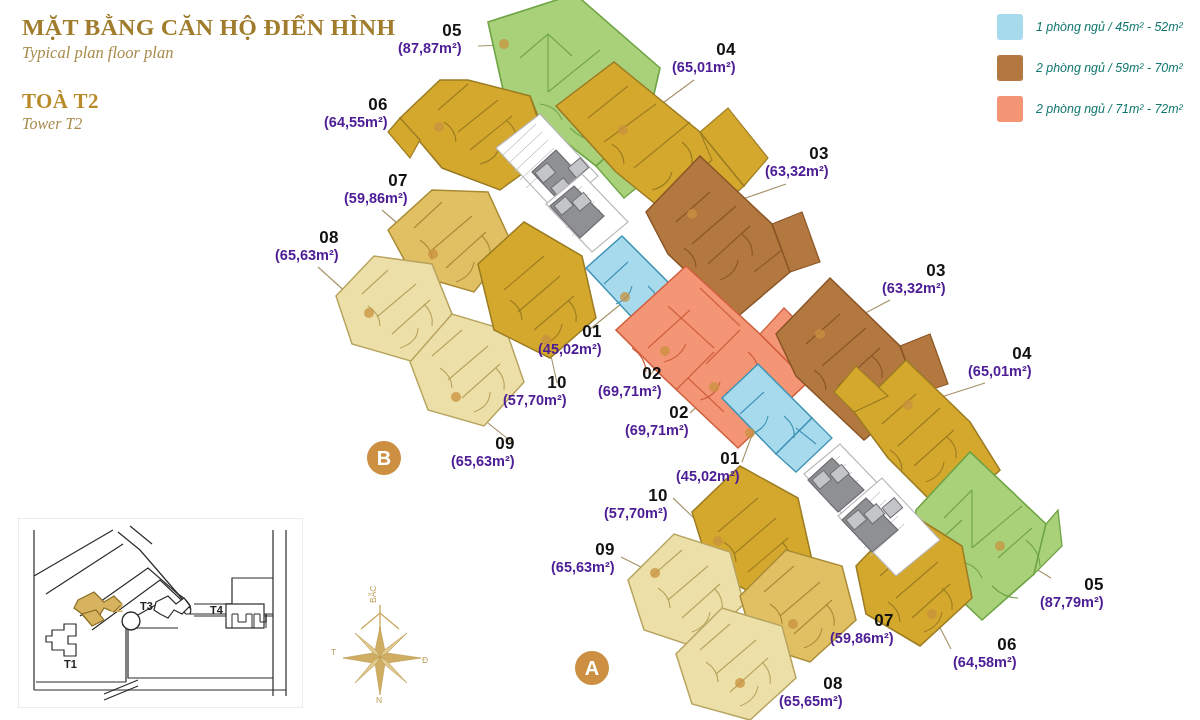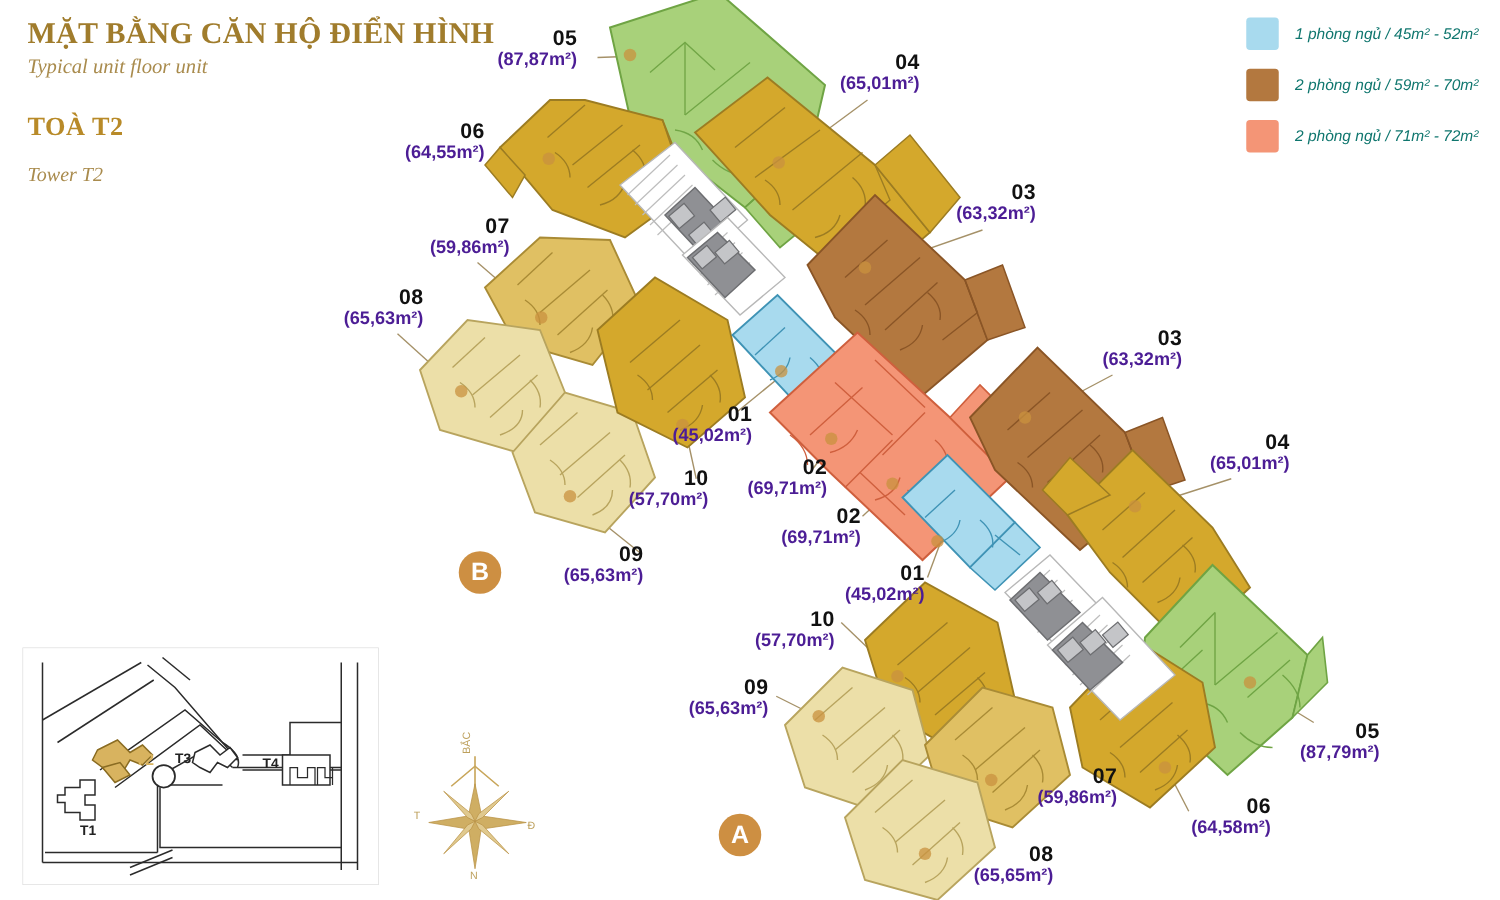--- a/index.html
+++ b/index.html
@@ -24,21 +24,21 @@
     margin-top:2px;white-space:nowrap;
   }
   .tower-main{
     font-family:"Liberation Serif", serif;
     font-size:21px;font-weight:bold;color:#b88a28;
     margin-top:26px;white-space:nowrap;letter-spacing:.4px;
   }
   .tower-sub{
     font-family:"Liberation Serif", serif;
     font-style:italic;font-size:16px;color:#a98b4d;
-    margin-top:18px;white-space:nowrap;
+    margin-top:1px;white-space:nowrap;
   }
 
   
   .legend{position:absolute;left:997px;top:14px;}
   .legend-row{display:flex;align-items:center;height:26px;margin-bottom:15px;}
   .legend-swatch{width:26px;height:26px;border-radius:3px;flex:0 0 auto;}
   .legend-label{
     margin-left:13px;font-size:12.4px;color:#0f766e;white-space:nowrap;font-style:italic;
   }
 
@@ -74,21 +74,21 @@
   .compass{position:absolute;left:325px;top:585px;width:110px;height:120px;}
   .cmp-txt{font-family:"Liberation Sans",sans-serif;font-size:8.5px;fill:#bda05c;}
 </style>
 </head>
 <body>
 
 <div id="stage">
 
   <div class="title-block">
     <div class="title-main">MẶT BẰNG CĂN HỘ ĐIỂN HÌNH</div>
-    <div class="title-sub">Typical unit floor unit</div>
+    <div class="title-sub">Typical plan floor plan</div>
     <div class="tower-main">TOÀ T2</div>
     <div class="tower-sub">Tower T2</div>
   </div>
 
   <div class="legend">
     <div class="legend-row">
       <div class="legend-swatch" style="background:#a8daee"></div>
       <div class="legend-label">1 phòng ngủ / 45m² - 52m²</div>
     </div>
     <div class="legend-row">

